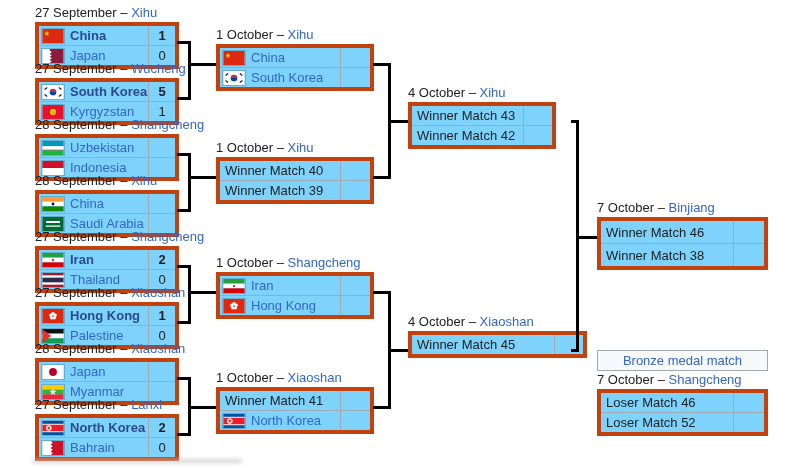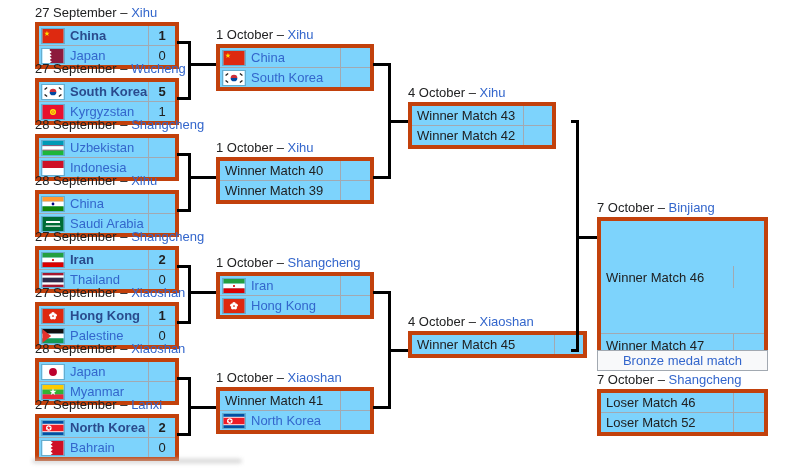--- a/index.html
+++ b/index.html
@@ -14,21 +14,21 @@
   .name{flex:1 1 auto;display:flex;align-items:center;padding:0 2px 0 3px;overflow:hidden;white-space:nowrap;}
   .flag{width:22px;height:14px;margin-right:6px;flex:0 0 auto;box-shadow:0 0 0 1px rgba(0,0,0,.18);display:block;}
   .flag svg{display:block;width:100%;height:100%;}
   .team{font-size:13px;}
   .ph{color:#202122;padding-left:2px;}
   .score{flex:0 0 auto;border-left:1px solid #a2a9b1;display:flex;align-items:center;justify-content:center;font-size:13px;color:#202122;}
   .r16 .score{width:26px;}
   .qf .score{width:29px;}
   .sf .score{width:28px;}
   .fin .score,.brz .score{width:30px;}
-  .fin .row{height:22px;margin-top:45px;}
+  .fin .row{height:22px;}
   .w{font-weight:bold;}
   a.team.w{color:#2a4b8d;}
   .conn{position:absolute;background:#000;}
   .bronze-label{position:absolute;box-sizing:border-box;border:1px solid #a2a9b1;background:#f8f9fa;text-align:center;height:21px;line-height:19px;font-size:13px;}
   .artifact{position:absolute;background:#c4c4c4;filter:blur(2px);opacity:.75;border-radius:2px;}
   #flagdefs{position:absolute;width:0;height:0;overflow:hidden;}
 </style>
 </head>
 <body>
 
@@ -489,21 +489,21 @@
     <div class="hdr"><span>7 October</span><span> – </span><a href="#">Binjiang</a></div>
     <div class="tbl">
       <div class="row">
         <div class="name">
             <span class="ph">Winner Match 46</span>
           </div>
         <div class="score"></div>
       </div>
       <div class="row">
         <div class="name">
-            <span class="ph">Winner Match 47</span>
+            <span class="ph">Winner Match 38</span>
           </div>
         <div class="score"></div>
       </div>
     </div>
   </div>
 
   <div class="bronze-label" style="left:597px;top:350px;width:171px"><a href="#">Bronze medal match</a></div>
 
   <div class="block brz" style="left:597px;top:372px;width:171px">
     <div class="hdr"><span>7 October</span><span> – </span><a href="#">Shangcheng</a></div>

